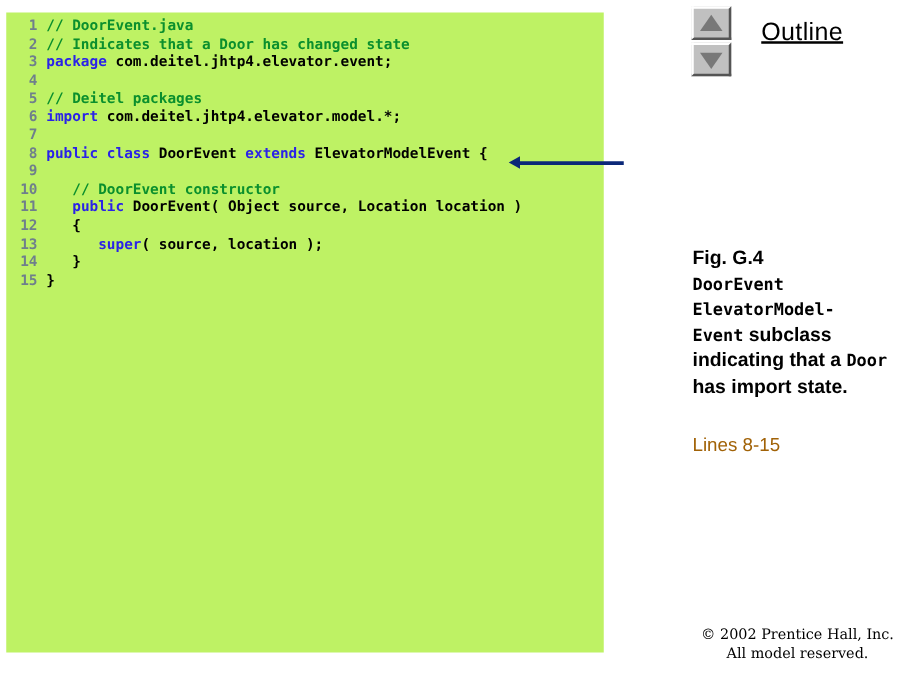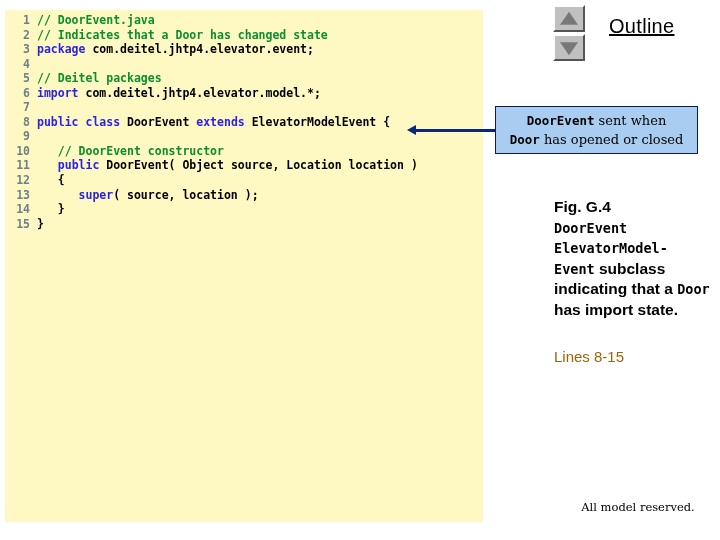--- a/index.html
+++ b/index.html
@@ -5,21 +5,21 @@
   html,body{margin:0;padding:0;}
   body{
     width:720px;height:540px;overflow:hidden;background:#ffffff;
     font-family:"Liberation Sans",sans-serif;position:relative;
   }
   #stage{position:relative;width:720px;height:540px;}
 
   
   .code-panel{
     position:absolute;left:5px;top:10px;width:478px;height:512px;
-    background:#fef9c3;
+    background:#bef264;
   }
   .code-lines{
     position:absolute;left:0;top:3px;width:478px;
     font-family:"DejaVu Sans Mono","Liberation Mono",monospace;
     font-size:11.5px;line-height:14.55px;font-weight:bold;
     white-space:pre;
   }
   .cl{display:block;height:14.55px;}
   .ln{display:inline-block;width:25px;text-align:right;color:#6f7f8c;
       font-weight:bold;margin-right:7px;}
@@ -110,44 +110,37 @@
 
 <div id="stage">
 
   <div class="code-panel">
     <div class="code-lines" id="code-lines"><span class="cl"><span class="ln">1</span><span class="cm">// DoorEvent.java</span></span><span class="cl"><span class="ln">2</span><span class="cm">// Indicates that a Door has changed state</span></span><span class="cl"><span class="ln">3</span><span class="kw">package</span><span class="id"> com.deitel.jhtp4.elevator.event;</span></span><span class="cl"><span class="ln">4</span></span><span class="cl"><span class="ln">5</span><span class="cm">// Deitel packages</span></span><span class="cl"><span class="ln">6</span><span class="kw">import</span><span class="id"> com.deitel.jhtp4.elevator.model.*;</span></span><span class="cl"><span class="ln">7</span></span><span class="cl"><span class="ln">8</span><span class="kw">public class</span><span class="id"> DoorEvent </span><span class="kw">extends</span><span class="id"> ElevatorModelEvent {</span></span><span class="cl"><span class="ln">9</span></span><span class="cl"><span class="ln">10</span><span>   </span><span class="cm">// DoorEvent constructor</span></span><span class="cl"><span class="ln">11</span><span>   </span><span class="kw">public</span><span class="id"> DoorEvent( Object source, Location location )</span></span><span class="cl"><span class="ln">12</span><span>   </span><span class="id">{</span></span><span class="cl"><span class="ln">13</span><span>      </span><span class="kw">super</span><span class="id">( source, location );</span></span><span class="cl"><span class="ln">14</span><span>   </span><span class="id">}</span></span><span class="cl"><span class="ln">15</span><span class="id">}</span></span></div>
   </div>
 
   <div class="arrow-shaft"></div>
   <div class="arrow-head"></div>
 
-  <div class="callout">
-    <div class="cline">
-      <span class="mono">DoorEvent</span><span> sent when</span>
-    </div>
-    <div class="cline">
-      <span class="mono">Door</span><span> has opened or closed</span>
-    </div>
-  </div>
 
   <div class="scroll-btn scroll-up">
     <span class="tri tri-up"></span>
   </div>
   <div class="scroll-btn scroll-down">
     <span class="tri tri-down"></span>
   </div>
 
   <div class="outline-title">Outline</div>
 
   <div class="caption">
     <span>Fig. G.4</span><br>
     <span class="mono">DoorEvent</span><br>
     <span class="mono">ElevatorModel-</span><br>
     <span class="mono">Event</span><span> subclass indicating that a </span><span class="mono">Door</span><span> has import state.</span>
   </div>
 
   <div class="lines-ref">Lines 8-15</div>
 
   <div class="footer">
+    <div>© 2002 Prentice Hall, Inc.</div>
     <div>All model reserved.</div>
   </div>
 
 </div>
 
 </body></html>

